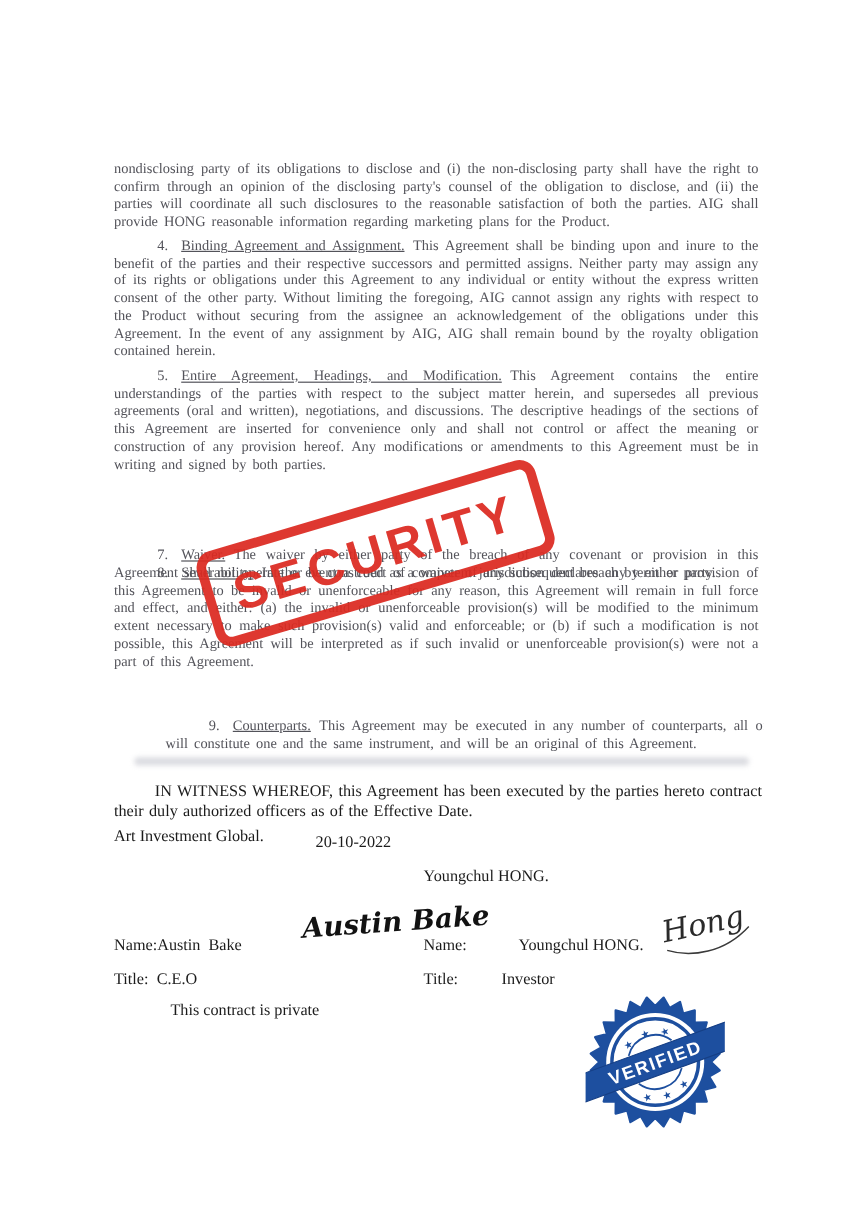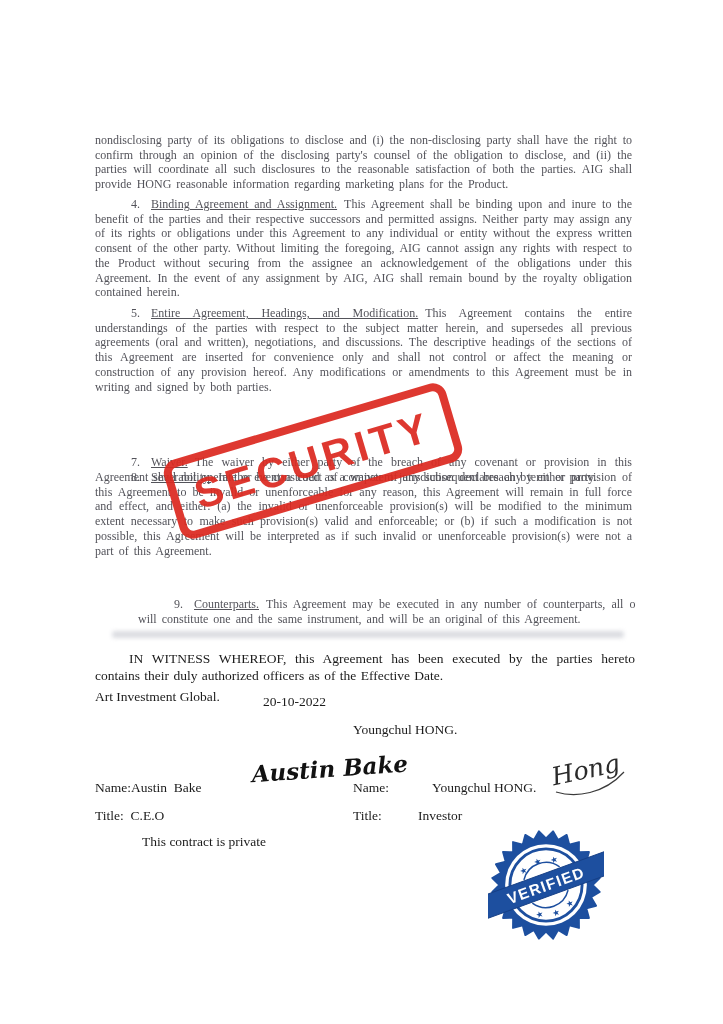--- a/index.html
+++ b/index.html
@@ -88,21 +88,21 @@
   <p class="doc-top clause p-c8">
     <span class="num">8.</span><span class="heading">Severability.</span><span>In the event a court of competent jurisdiction declares any term or provision of this Agreement to be invalid or unenforceable for any reason, this Agreement will remain in full force and effect, and either: (a) the invalid or unenforceable provision(s) will be modified to the minimum extent necessary to make such provision(s) valid and enforceable; or (b) if such a modification is not possible, this Agreement will be interpreted as if such invalid or unenforceable provision(s) were not a part of this Agreement.</span>
   </p>
 
   <p class="doc-top clause p-c9">
     <span class="num">9.</span><span class="heading">Counterparts.</span><span>This Agreement may be executed in any number of counterparts, all of which will constitute one and the same instrument, and will be an original of this Agreement.</span>
   </p>
 
   <div class="ghost-line"></div>
 
-  <p class="crisp witness" style="margin:0;">IN WITNESS WHEREOF, this Agreement has been executed by the parties hereto contains their duly authorized officers as of the Effective Date.</p>
+  <p class="crisp witness" style="margin:0;">IN WITNESS WHEREOF, this Agreement has been executed by the parties hereto contract their duly authorized officers as of the Effective Date.</p>
 
   <div class="crisp exec-date">20-10-2022</div>
 
   <div class="crisp party-left">Art Investment Global.</div>
   <div class="crisp party-right">Youngchul HONG.</div>
 
   <div class="sig-austin">Austin Bake</div>
 
   <div class="crisp name-left row-label"><span>Name:</span><span>Austin  Bake</span></div>
 

